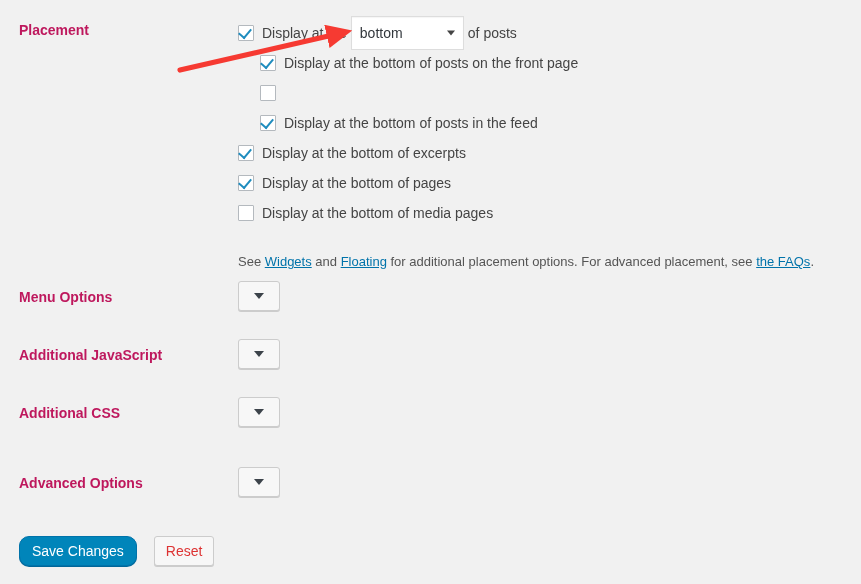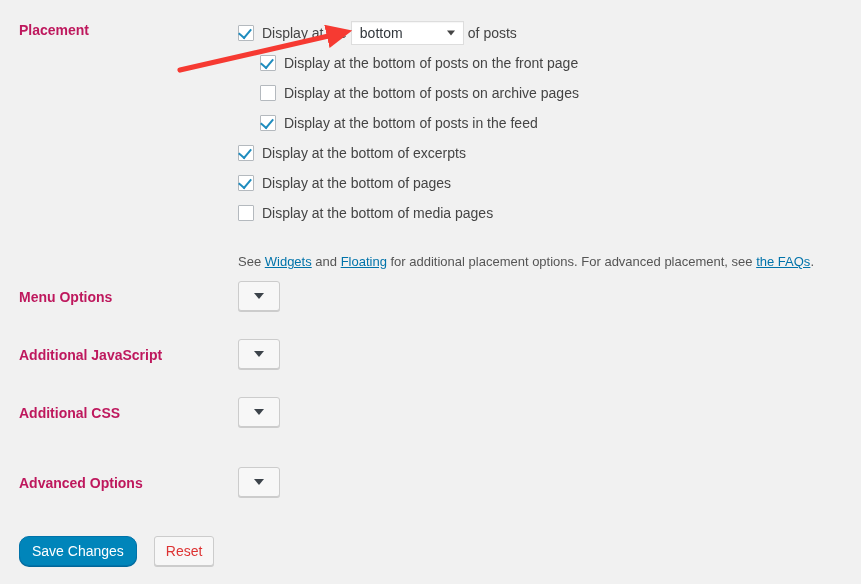--- a/index.html
+++ b/index.html
@@ -90,21 +90,21 @@
     font-size: 14px;
     white-space: nowrap;
   }
 
   
   .select-wrap {
     display: inline-flex;
     align-items: center;
     position: relative;
     width: 113px;
-    height: 24px;
+    height: 34px;
     background: #fff;
     border: 1px solid #ddd;
     box-sizing: border-box;
     margin: 0 4px;
     cursor: pointer;
     box-shadow: 0 1px 1px rgba(0,0,0,.04) inset;
   }
   .select-wrap .sel-val {
     padding-left: 8px;
     font-size: 14px;
@@ -235,21 +235,20 @@
         <span class="inline-label">of posts</span>
       </div>
 
       <div class="cb-line indent">
         <div class="cb checked"></div>
         <span class="cb-text">Display at the bottom of posts on the front page</span>
       </div>
 
       <div class="cb-line indent">
         <div class="cb"></div>
-        <span class="cb-text">Display at the bottom of posts on archive pages</span>
       </div>
 
       <div class="cb-line indent">
         <div class="cb checked"></div>
         <span class="cb-text">Display at the bottom of posts in the feed</span>
       </div>
 
       <div class="cb-line">
         <div class="cb checked"></div>
         <span class="cb-text">Display at the bottom of excerpts</span>

